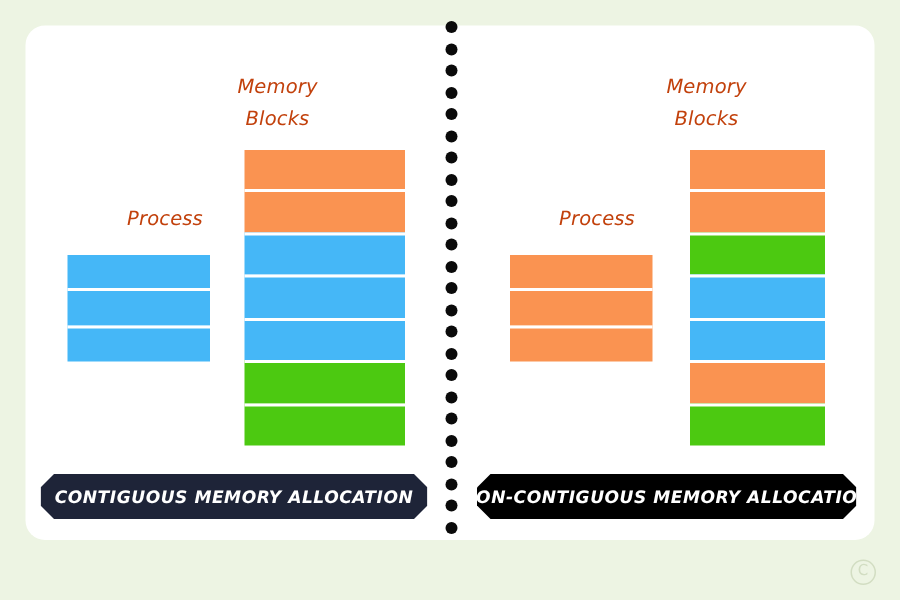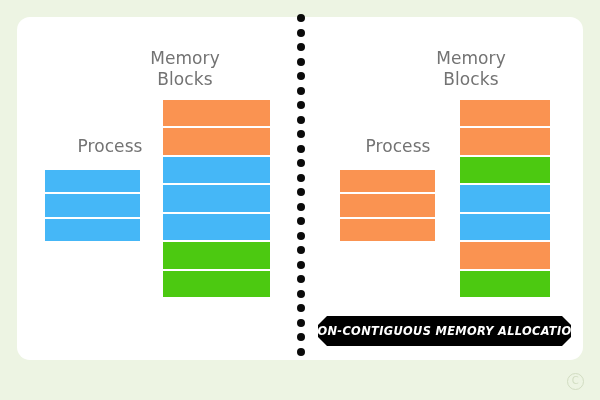--- a/index.html
+++ b/index.html
@@ -59,26 +59,27 @@
     top: 17px;
     height: 343px;
   }
   .panel-left  { left: 17px;  width: 279px; }
   .panel-right { left: 305px; width: 278px; }
 
   
   .col-title {
     position: absolute;
     text-align: center;
-    color: #737373;
-    font-size: 17px;
+    color: #c2410c;
+    font-size: 13px;
     line-height: 21px;
     font-weight: 400;
     letter-spacing: 0.1px;
     white-space: pre-line;
+    font-style: italic;
   }
 
   
   .stack {
     position: absolute;
     display: flex;
     flex-direction: column;
   }
   .seg {
     width: 100%;
@@ -203,20 +204,21 @@
       <span class="dot" style="background: rgb(10, 10, 10);"></span>
       <span class="dot" style="background: rgb(10, 10, 10);"></span>
       <span class="dot" style="background: rgb(10, 10, 10);"></span>
       <span class="dot" style="background: rgb(10, 10, 10);"></span>
       <span class="dot" style="background: rgb(10, 10, 10);"></span>
       <span class="dot" style="background: rgb(10, 10, 10);"></span>
       <span class="dot" style="background: rgb(10, 10, 10);"></span>
       <span class="dot" style="background: rgb(10, 10, 10);"></span>
     </div>
 
+  <div class="badge badge-left">CONTIGUOUS MEMORY ALLOCATION</div>
 
   <div class="badge badge-right">NON-CONTIGUOUS MEMORY ALLOCATION</div>
 
   <div class="footer">
     <span class="copy">C</span>
   </div>
 
 </div>
 
 </body></html>

